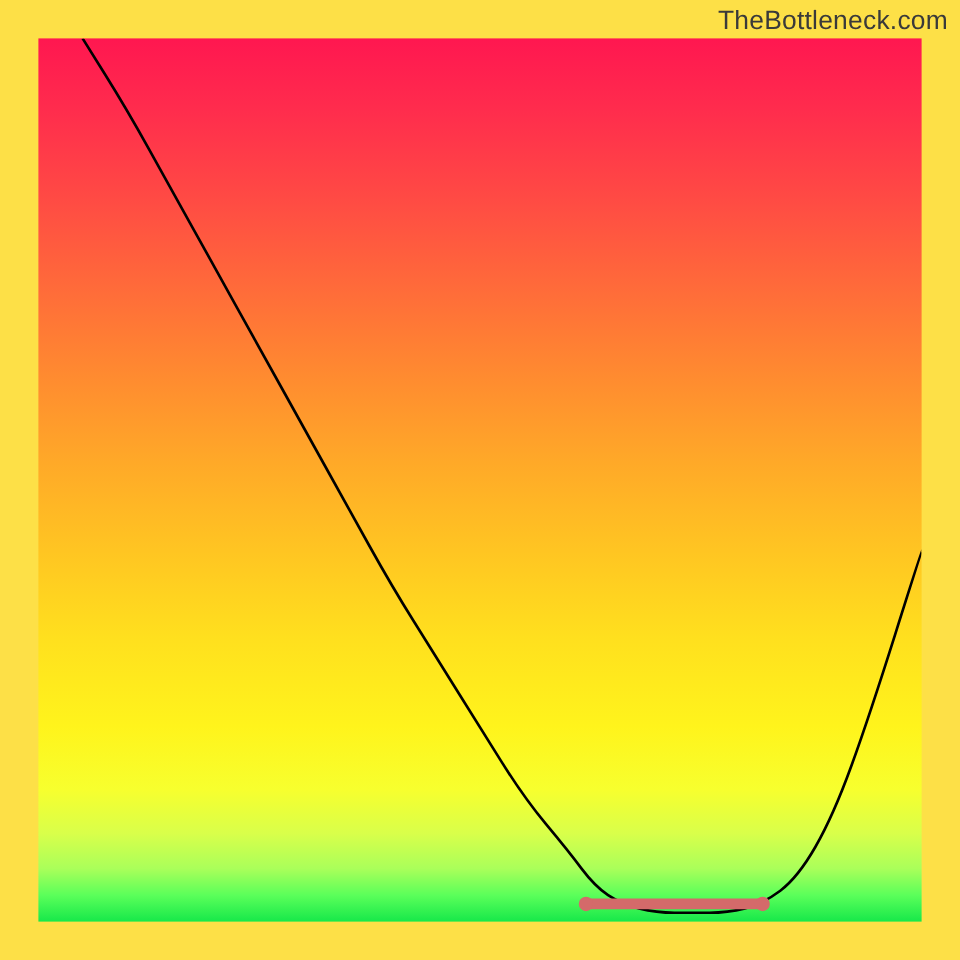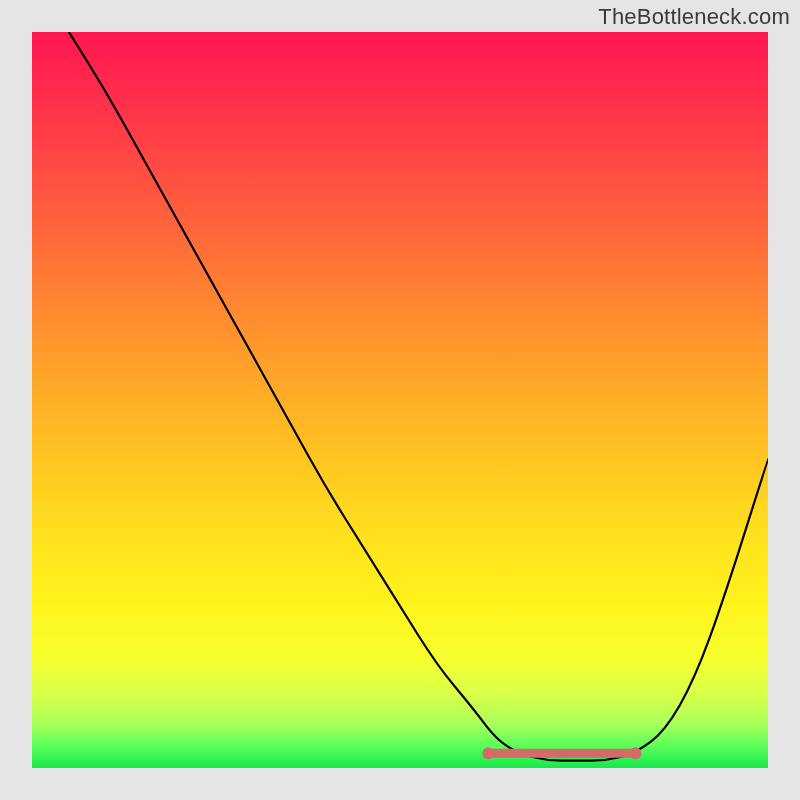--- a/index.html
+++ b/index.html
@@ -9,21 +9,21 @@
     height: 800px;
     background: #000;
     overflow: hidden;
     font-family: Arial, Helvetica, sans-serif;
   }
 
   .frame {
     position: relative;
     width: 800px;
     height: 800px;
-    background: #e5e5e5;
+    background: #fde047;
   }
 
   .attribution {
     position: absolute;
     top: 4px;
     right: 10px;
     color: #3a3a3a;
     font-size: 22px;
     font-weight: 500;
     letter-spacing: 0.2px;

